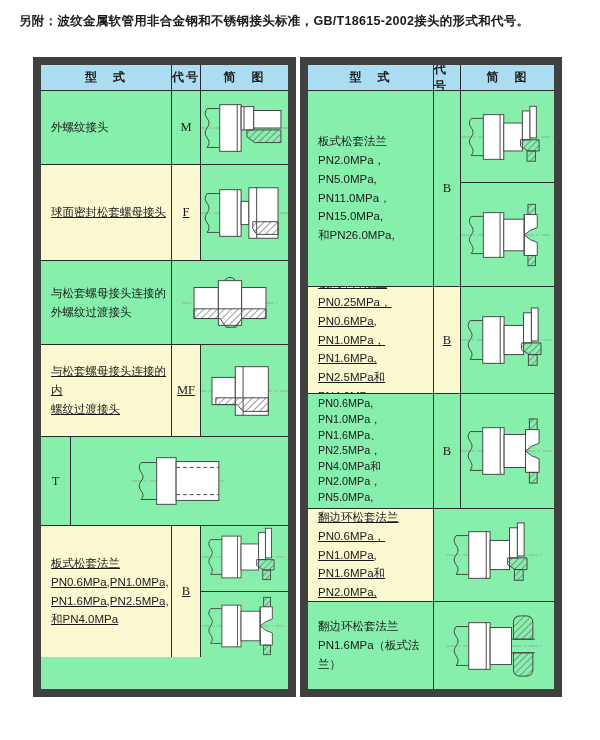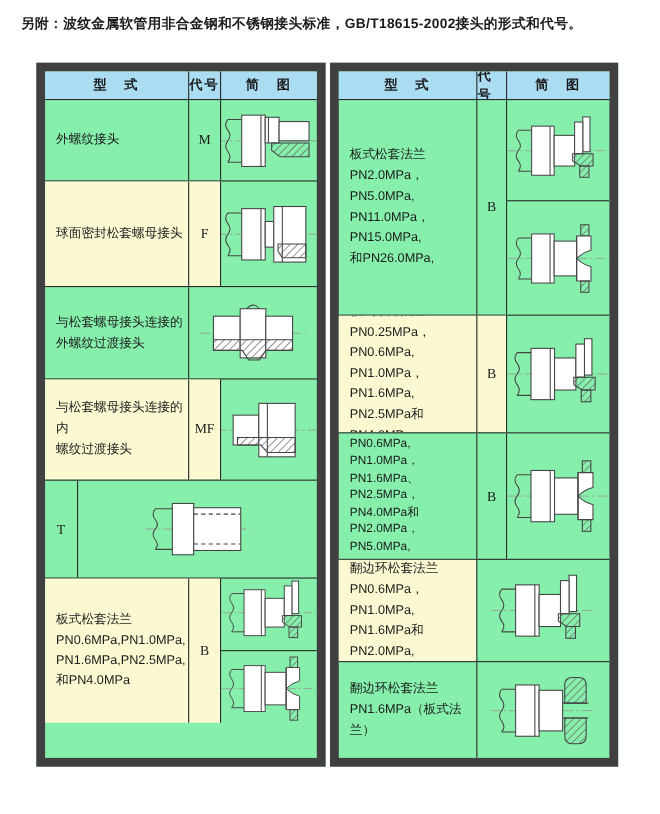--- a/index.html
+++ b/index.html
@@ -27,21 +27,21 @@
   .hrow{background:#aadcf2;}
   .hrow .cell{font-size:12px;font-weight:bold;letter-spacing:2px;}
   .gtable.left .tcol{width:130px;}
   .gtable.left .ccol{width:29px;}
   .gtable.right .tcol{width:125px;}
   .gtable.right .ccol{width:27px;}
   .dcol{flex:1;}
   .tcell{justify-content:flex-start;padding:4px 4px 4px 10px;}
   .ttext{font-size:11.5px;line-height:1.65;white-space:pre-line;}
   .ccell span{font-family:"Liberation Serif", serif;font-size:12.5px;}
-  .hl{background:#fbf9d2;}
+  .hl{background:#fbf9d2;text-decoration:underline;}
   .dcell{flex-direction:column;padding:0;}
   .dsub{width:100%;box-sizing:border-box;display:flex;align-items:center;justify-content:center;}
   .dsub + .dsub{border-top:1px solid #2b2b2b;}
   svg.diag{display:block;width:100px;height:68px;}
 </style>
 </head>
 <body>
 
 <svg width="0" height="0" style="position:absolute" aria-hidden="true">
   <defs>

